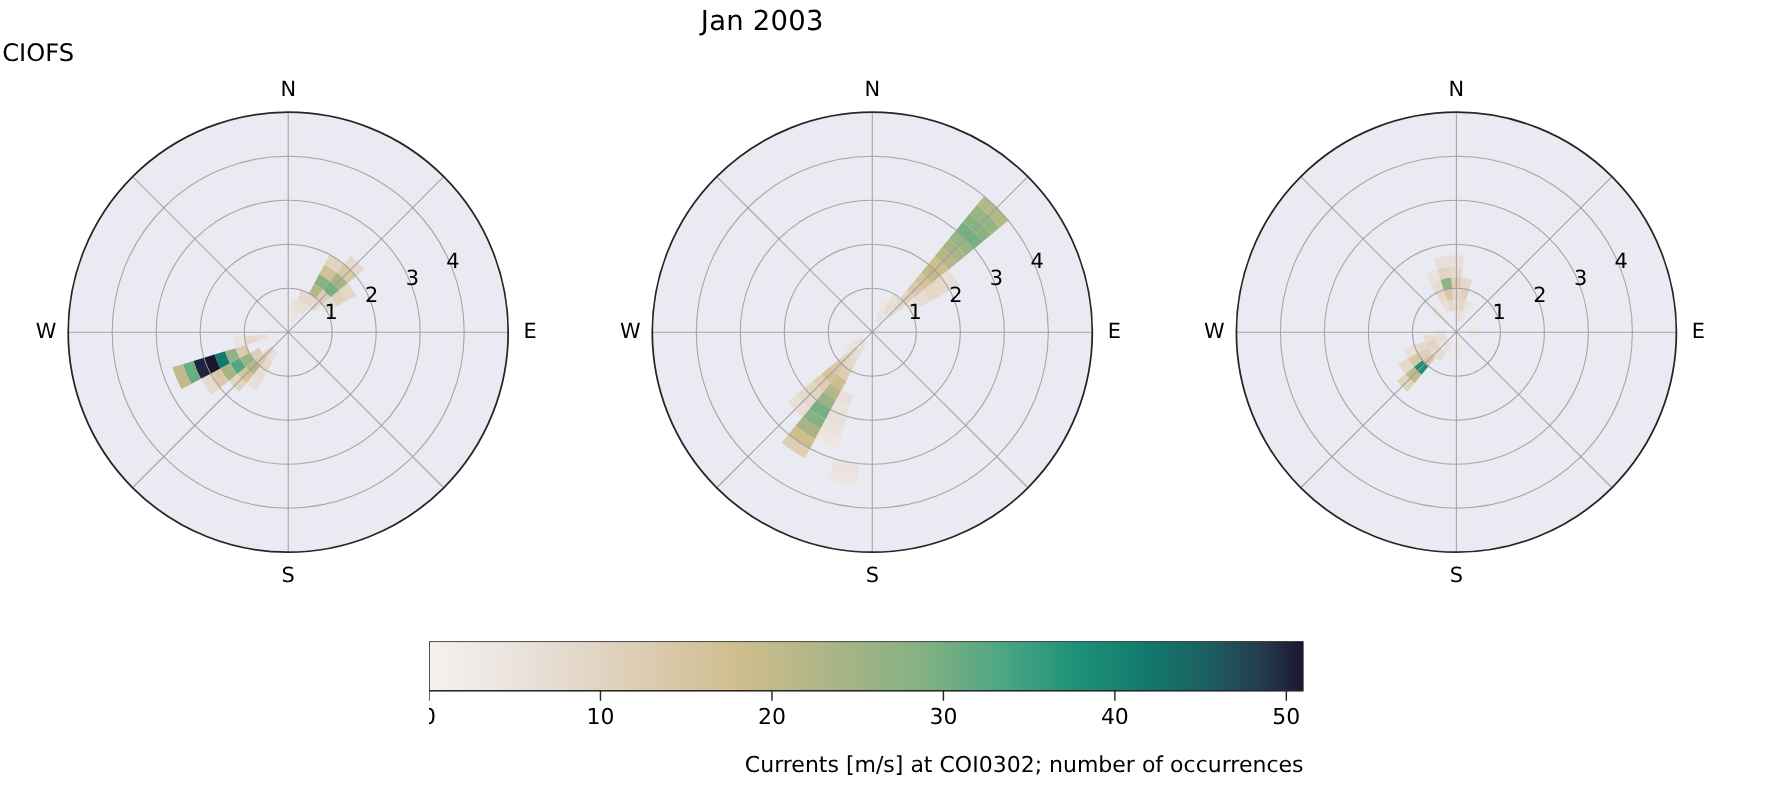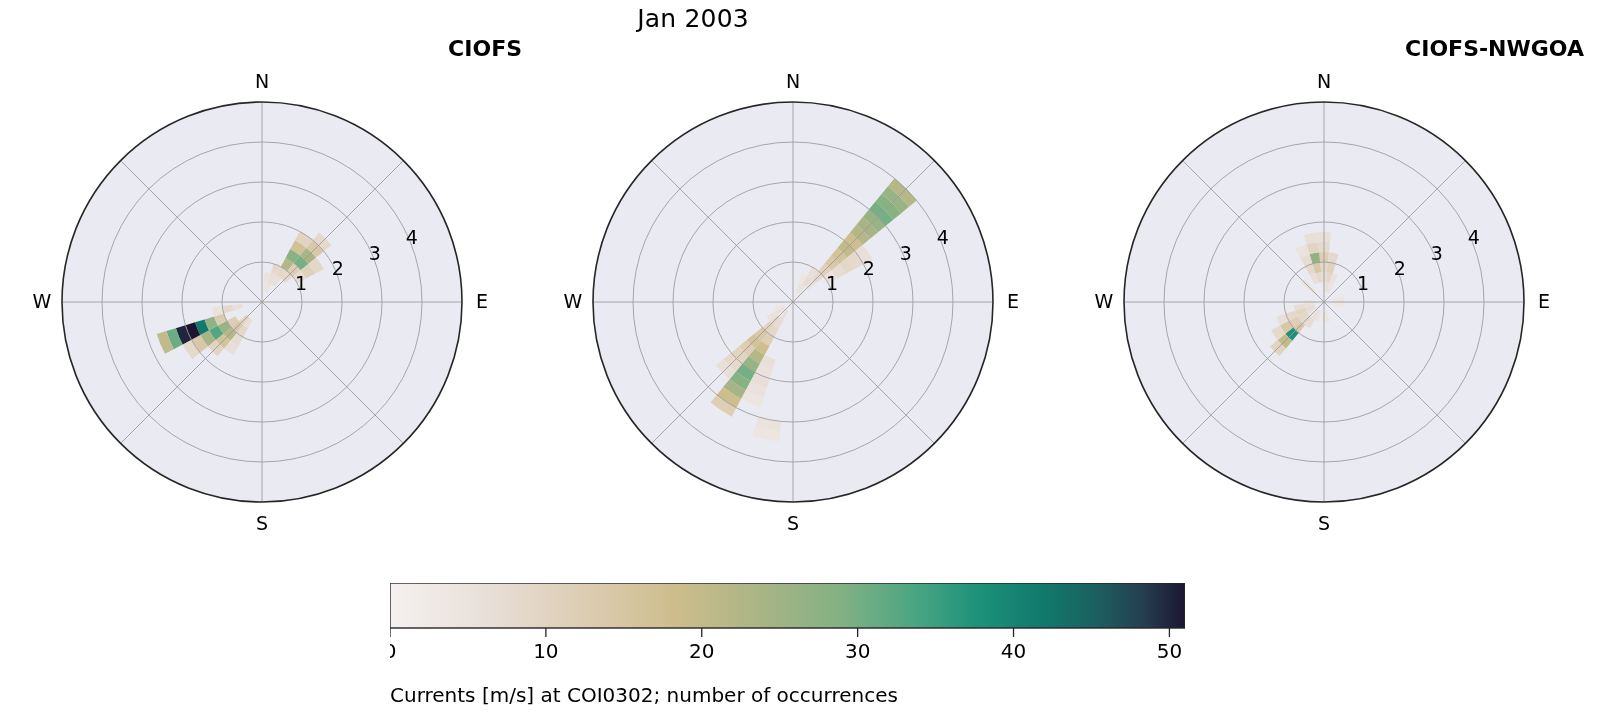--- a/index.html
+++ b/index.html
@@ -34,23 +34,22 @@
     position: absolute;
     top: 36px;
     width: 520px;
     height: 550px;
   }
   .panel-title {
     position: absolute;
     left: 0;
     top: 0;
     width: 100%;
-    text-align: right;
+    text-align: left;
     font-size: 22px;
-    font-weight: bold;
   }
   .polar-wrap {
     position: absolute;
     left: 0;
     top: 28px;
     width: 520px;
     height: 520px;
   }
   .polar-svg {
     display: block;
@@ -60,21 +59,21 @@
     left: 390px;
     top: 583px;
     width: 795px;
     height: 140px;
   }
   .cb-caption {
     position: absolute;
     left: 0;
     top: 100px;
     width: 795px;
-    text-align: left;
+    text-align: right;
     font-size: 20px;
   }
   text {
     font-family: "DejaVu Sans", "Liberation Sans", sans-serif;
     fill: #000000;
   }
   .compass-label { font-size: 19px; }
   .rtick-label { font-size: 19px; }
   .cbtick-label { font-size: 20px; }
 </style>
@@ -241,21 +240,20 @@
           <text x="409.8207252018059" y="174.77065082158563" class="rtick-label" text-anchor="middle" dominant-baseline="middle">4</text>
           <text x="260" y="18" class="compass-label" text-anchor="middle" dominant-baseline="middle">N</text>
           <text x="480" y="238" class="compass-label" text-anchor="middle" dominant-baseline="middle">E</text>
           <text x="260" y="460" class="compass-label" text-anchor="middle" dominant-baseline="middle">S</text>
           <text x="40" y="238.00000000000003" class="compass-label" text-anchor="middle" dominant-baseline="middle">W</text>
         </svg>
       </div>
   </div>
 
   <div class="panel" id="panel-2" style="left:1064px;">
-    <div class="panel-title">CIOFS-NWGOA</div>
     <div class="polar-wrap">
         <svg width="520" height="520" class="polar-svg">
           <circle cx="260" cy="238" r="200" fill="#eaeaf2" stroke="none"></circle>
           <g>
             <path d="M259.0198285967044,228.04815273327802 L258.0396571934088,218.09630546655606 A20,20 0 0 1 261.9603428065912,218.09630546655606 L260.9801714032956,228.04815273327802 A10,10 0 0 0 259.0198285967044,228.04815273327802 Z" fill="rgb(234,226,220)" stroke="none"></path>
             <path d="M258.0396571934088,218.09630546655606 L257.0594857901132,208.1444581998341 A30,30 0 0 1 262.9405142098868,208.1444581998341 L261.9603428065912,218.09630546655606 A20,20 0 0 0 258.0396571934088,218.09630546655606 Z" fill="rgb(230,220,211)" stroke="none"></path>
             <path d="M257.0594857901132,208.1444581998341 L256.0793143868176,198.19261093311212 A40,40 0 0 1 263.9206856131824,198.19261093311212 L262.9405142098868,208.1444581998341 A30,30 0 0 0 257.0594857901132,208.1444581998341 Z" fill="rgb(227,215,199)" stroke="none"></path>
             <path d="M256.0793143868176,198.19261093311212 L255.09914298352197,188.24076366639014 A50,50 0 0 1 264.900857016478,188.24076366639014 L263.9206856131824,198.19261093311212 A40,40 0 0 0 256.0793143868176,198.19261093311212 Z" fill="rgb(221,206,181)" stroke="none"></path>
             <path d="M255.09914298352197,188.24076366639014 L254.11897158022637,178.28891639966818 A60,60 0 0 1 265.88102841977366,178.28891639966818 L264.900857016478,188.24076366639014 A50,50 0 0 0 255.09914298352197,188.24076366639014 Z" fill="rgb(229,217,205)" stroke="none"></path>
             <path d="M254.11897158022637,178.28891639966818 L253.13880017693077,168.33706913294623 A70,70 0 0 1 266.8611998230692,168.33706913294623 L265.88102841977366,178.28891639966818 A60,60 0 0 0 254.11897158022637,178.28891639966818 Z" fill="rgb(232,223,216)" stroke="none"></path>

